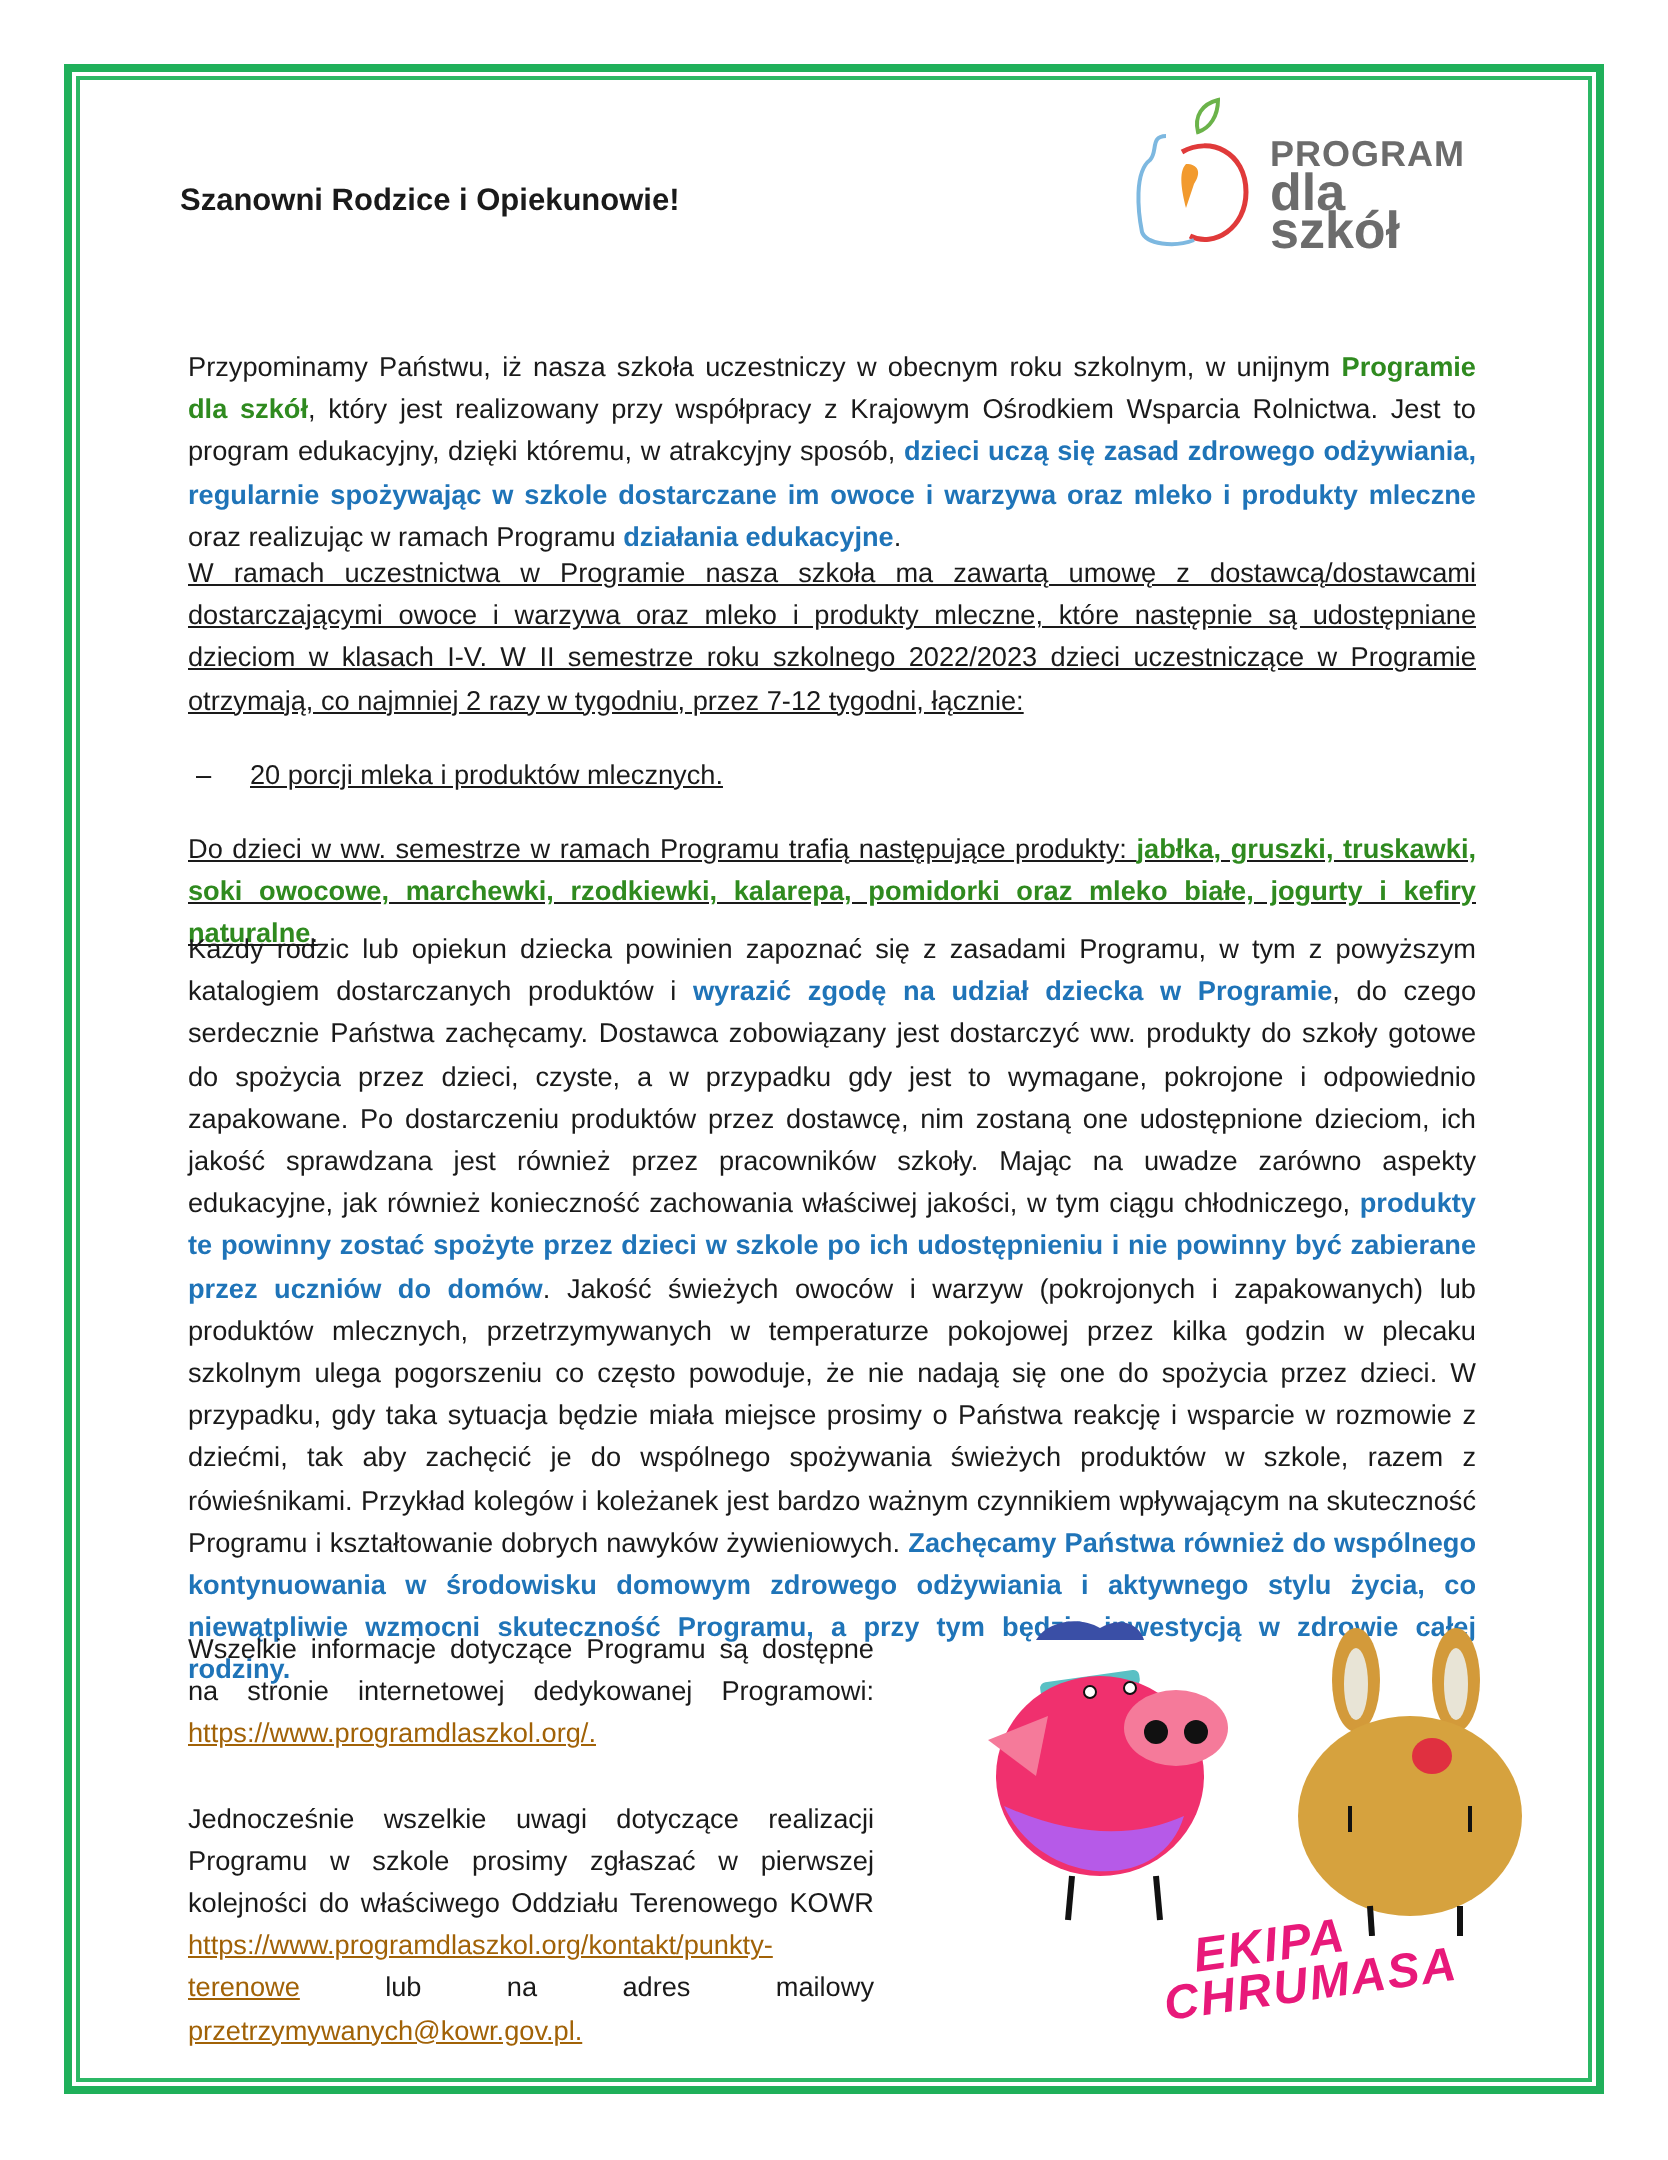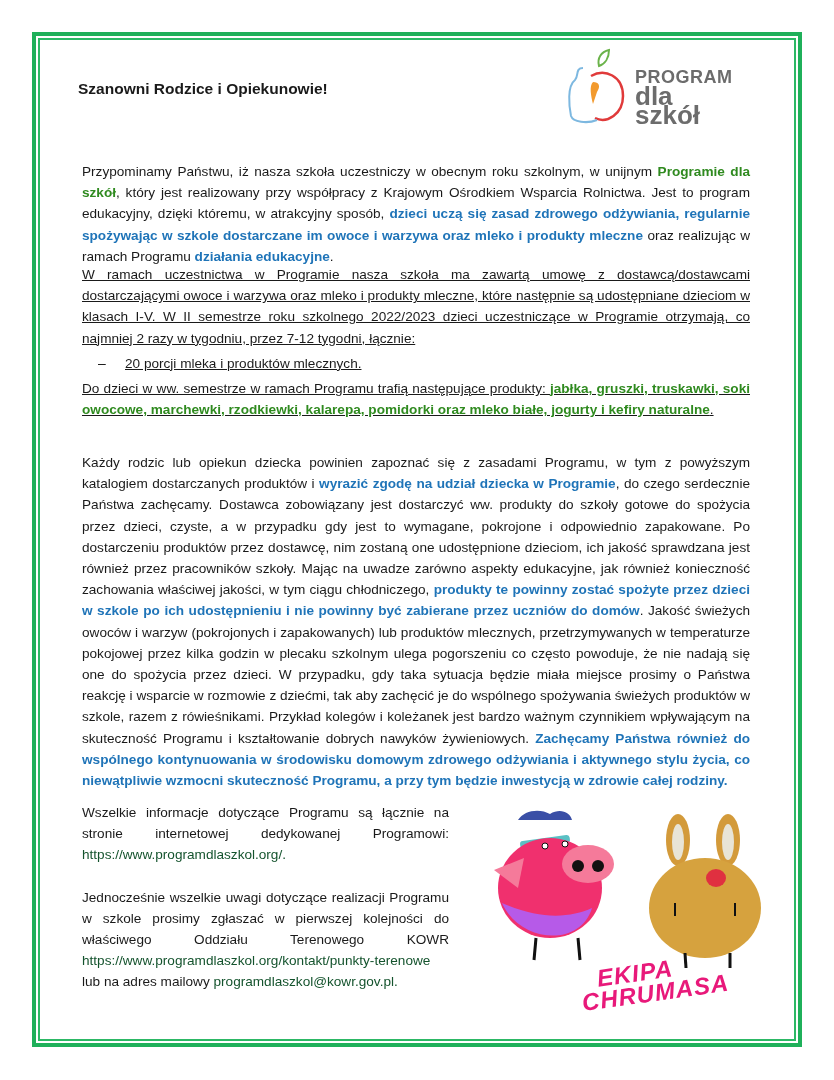--- a/index.html
+++ b/index.html
@@ -4,37 +4,37 @@
 <style>
   html, body { margin: 0; padding: 0; background: #ffffff; }
   body { width: 834px; height: 1080px; position: relative; overflow: hidden;
          font-family: "Liberation Sans", sans-serif; color: #1a1a1a; }
   .frame-outer { position: absolute; left: 32px; top: 32px; width: 770px; height: 1015px;
                  border: 4px solid #1fb05a; box-sizing: border-box; }
   .frame-inner { position: absolute; left: 38px; top: 38px; width: 758px; height: 1003px;
                  border: 2px solid #2cb865; box-sizing: border-box; }
   .content { position: absolute; left: 78px; top: 60px; width: 676px;
              font-size: 13.6px; line-height: 21.2px; }
-  .title { position: absolute; left: 78px; top: 80px; font-size: 15.5px; font-weight: bold; margin: 0; }
+  .title { position: absolute; left: 78px; top: 80px; font-size: 15.5px; font-weight: bold; margin: 12px; }
   .logo { position: absolute; left: 565px; top: 46px; width: 170px; height: 80px; font-weight: bold; }
   .logo-text { position: absolute; left: 70px; top: 22px; color: #6c6c6c; font-size: 18px; line-height: 19px; }
   .logo-text .l1 { letter-spacing: 0.5px; }
   .logo-text .l2 { font-size: 26px; }
-  p { margin: 4px; text-align: justify; }
+  p { margin: 16px; text-align: justify; }
   .p1 { position: absolute; top: 97px; }
   .p2 { position: absolute; top: 200px; text-decoration: underline; }
   .p3 { position: absolute; top: 388px; }
   .green { color: #2f8a1f; font-weight: bold; }
   .blue { color: #1f74b8; font-weight: bold; }
   ul.dash { list-style: none; margin: 0; padding: 0; }
   ul.dash li { position: relative; padding-left: 47px; text-align: left; }
   ul.dash li .dash-mark { position: absolute; left: 20px; }
   .bottom-left { position: absolute; left: 78px; top: 798px; width: 375px; font-size: 13.6px; line-height: 21.2px; }
   .bottom-left p + p { margin-top: 21px; }
-  a.link { color: #14532d; }
+  a.link { color: #a16207; text-decoration: underline; }
   .mascots { position: absolute; left: 480px; top: 808px; width: 300px; height: 215px; }
   .brand { position: absolute; left: 100px; top: 152px; color: #e8197a; font-weight: bold;
            font-size: 24px; line-height: 22px; font-style: italic; transform: rotate(-8deg); letter-spacing: 1px; }
   .brand .b1 { display: block; padding-left: 18px; }
 </style>
 </head>
 <body>
 
 <div class="frame-outer"></div>
 <div class="frame-inner"></div>
@@ -70,24 +70,24 @@
     </p>
   </div>
 
   <p class="p3">
     <span>Każdy rodzic lub opiekun dziecka powinien zapoznać się z zasadami Programu, w tym z powyższym katalogiem dostarczanych produktów i </span><span class="blue">wyrazić zgodę na udział dziecka w Programie</span><span>, do czego serdecznie Państwa zachęcamy. Dostawca zobowiązany jest dostarczyć ww. produkty do szkoły gotowe do spożycia przez dzieci, czyste, a w przypadku gdy jest to wymagane, pokrojone i odpowiednio zapakowane. Po dostarczeniu produktów przez dostawcę, nim zostaną one udostępnione dzieciom, ich jakość sprawdzana jest również przez pracowników szkoły. Mając na uwadze zarówno aspekty edukacyjne, jak również konieczność zachowania właściwej jakości, w tym ciągu chłodniczego, </span><span class="blue">produkty te powinny zostać spożyte przez dzieci w szkole po ich udostępnieniu i nie powinny być zabierane przez uczniów do domów</span><span>. Jakość świeżych owoców i warzyw (pokrojonych i zapakowanych) lub produktów mlecznych, przetrzymywanych w temperaturze pokojowej przez kilka godzin w plecaku szkolnym ulega pogorszeniu co często powoduje, że nie nadają się one do spożycia przez dzieci. W przypadku, gdy taka sytuacja będzie miała miejsce prosimy o Państwa reakcję i wsparcie w rozmowie z dziećmi, tak aby zachęcić je do wspólnego spożywania świeżych produktów w szkole, razem z rówieśnikami. Przykład kolegów i koleżanek jest bardzo ważnym czynnikiem wpływającym na skuteczność Programu i kształtowanie dobrych nawyków żywieniowych. </span><span class="blue">Zachęcamy Państwa również do wspólnego kontynuowania w środowisku domowym zdrowego odżywiania i aktywnego stylu życia, co niewątpliwie wzmocni skuteczność Programu, a przy tym będzie inwestycją w zdrowie całej rodziny.</span>
   </p>
 </div>
 
 <div class="bottom-left">
   <p>
-    <span>Wszelkie informacje dotyczące Programu są łącznie na stronie internetowej dedykowanej Programowi: </span><a class="link">https://www.programdlaszkol.org/.</a>
+    <span>Wszelkie informacje dotyczące Programu są dostępne na stronie internetowej dedykowanej Programowi: </span><a class="link">https://www.programdlaszkol.org/.</a>
   </p>
   <p>
-    <span>Jednocześnie wszelkie uwagi dotyczące realizacji Programu w szkole prosimy zgłaszać w pierwszej kolejności do właściwego Oddziału Terenowego KOWR </span><a class="link">https://www.programdlaszkol.org/kontakt/punkty-terenowe</a><span> lub na adres mailowy </span><a class="link">programdlaszkol@kowr.gov.pl.</a>
+    <span>Jednocześnie wszelkie uwagi dotyczące realizacji Programu w szkole prosimy zgłaszać w pierwszej kolejności do właściwego Oddziału Terenowego KOWR </span><a class="link">https://www.programdlaszkol.org/kontakt/punkty-terenowe</a><span> lub na adres mailowy </span><a class="link">przetrzymywanych@kowr.gov.pl.</a>
   </p>
 </div>
 
 <div class="mascots">
   <svg width="300" height="160" viewBox="0 0 300 160">
     <g>
       <path d="M38 12 C44 2 60 0 70 6 C80 0 90 4 92 12 Z" fill="#3a4fa6"></path>
       <rect x="40" y="30" width="50" height="8" rx="3" fill="#5ac0c4" transform="rotate(-8 65 34)"></rect>
       <ellipse cx="70" cy="80" rx="52" ry="50" fill="#f0306e"></ellipse>
       <path d="M22 95 C40 135 100 140 112 100 C90 110 60 112 22 95 Z" fill="#b65ae8"></path>

